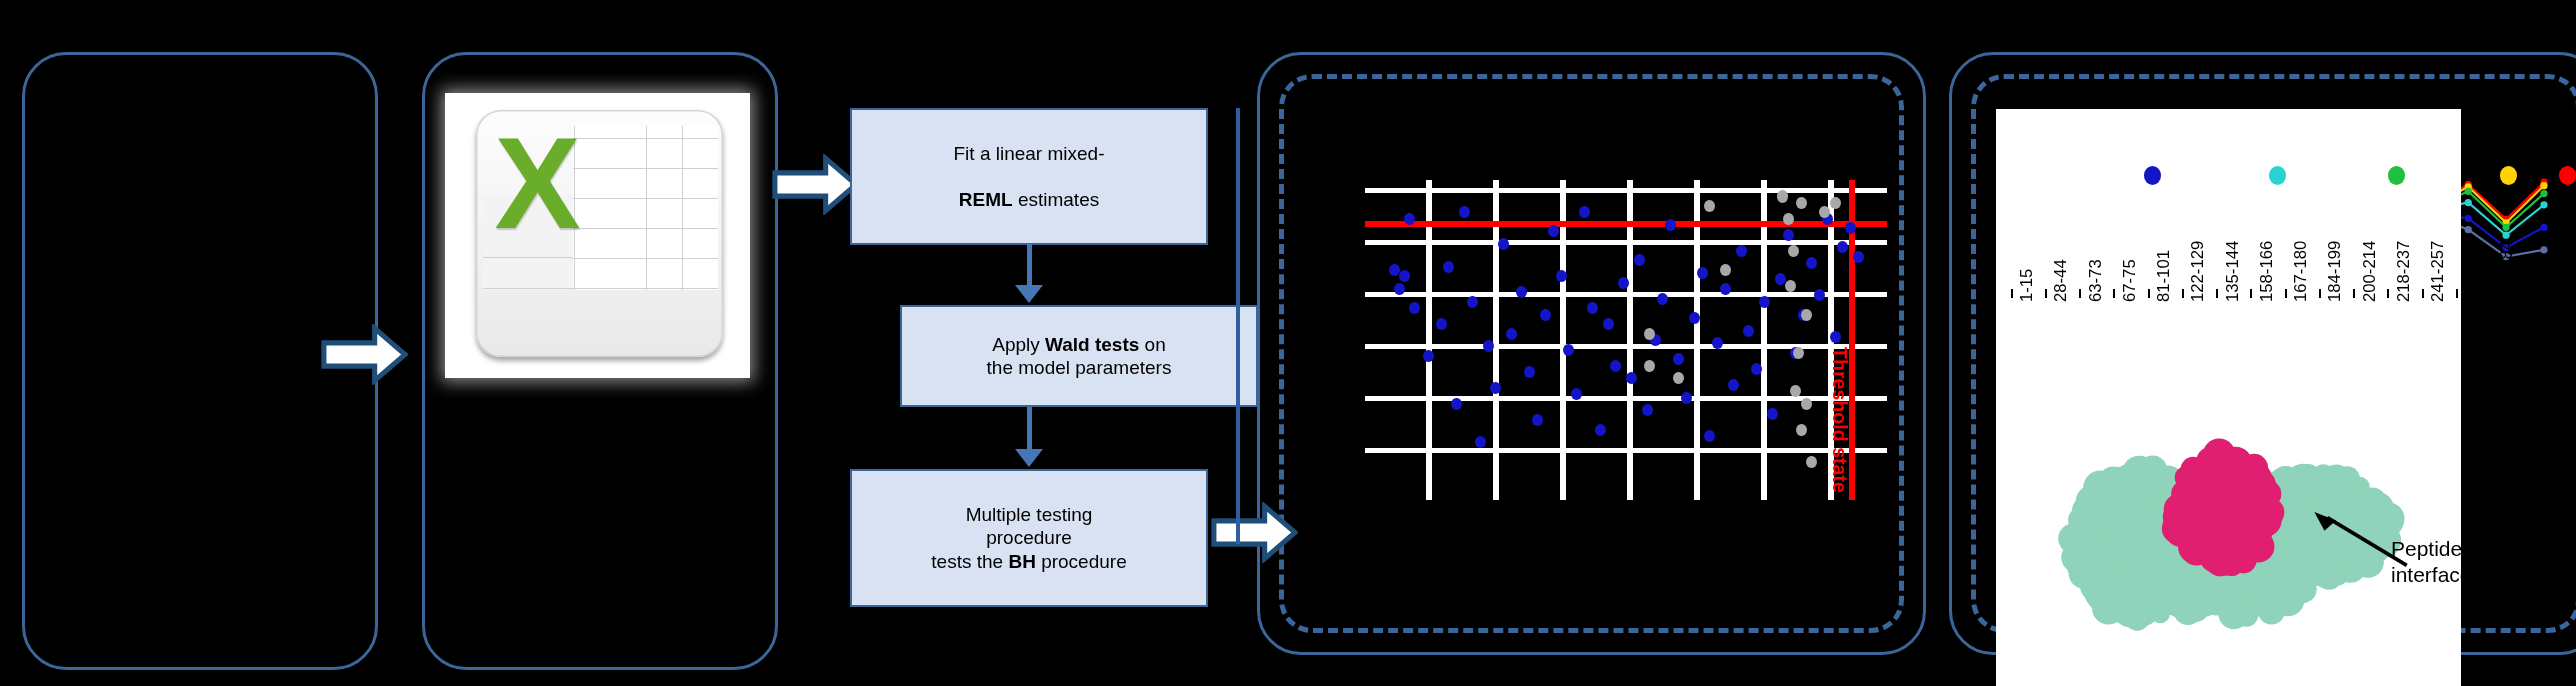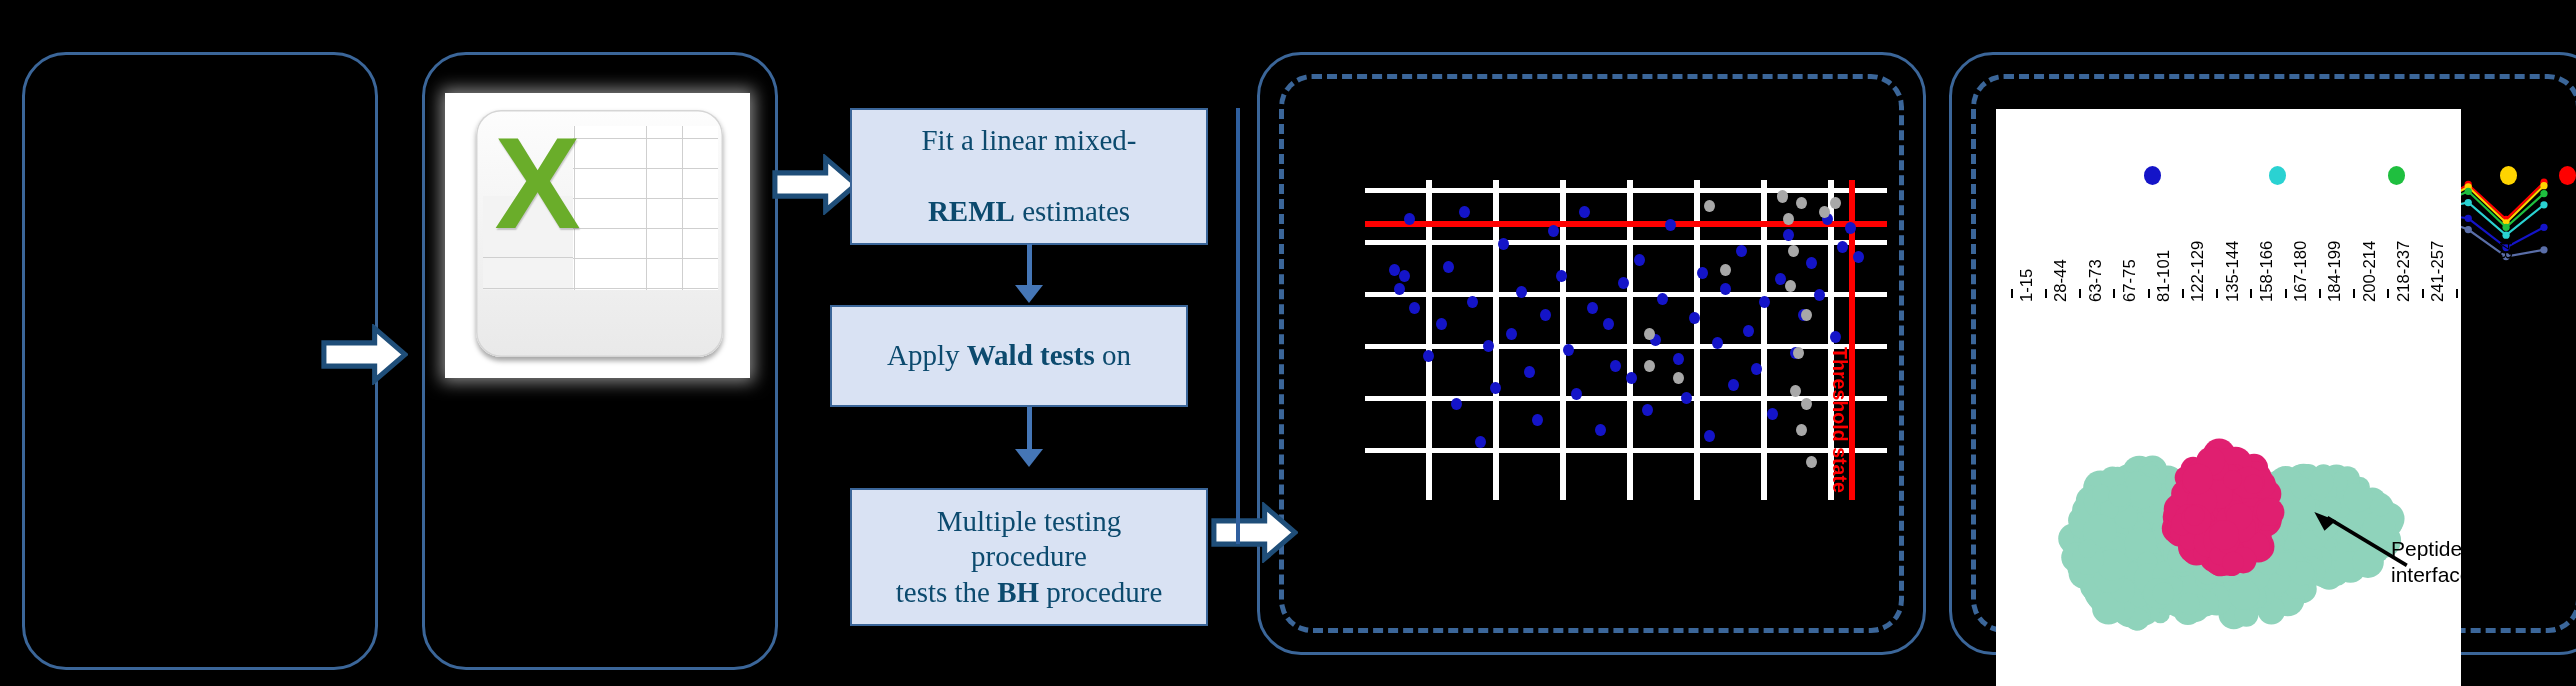--- a/index.html
+++ b/index.html
@@ -38,24 +38,24 @@
      text-shadow:0.7px 1.5px 1.5px rgba(0,0,0,.2);}
   .csv-bar{position:absolute;left:0;bottom:0;width:100%;height:68px;
      background:linear-gradient(#7ab82f,#55981e);
      display:flex;align-items:center;justify-content:center;}
   .csv-label{color:#fff;font-size:51px;font-weight:700;letter-spacing:0.7px;
      text-shadow:0.7px 1.5px 2.2px rgba(0,0,0,.35);}
 
   
   .pbox{position:absolute;background:#d9e2f3;border:2.9px solid #3b6699;box-sizing:border-box;
      display:flex;align-items:center;justify-content:center;text-align:center;
-     color:#0c4a6e;font-size:29px;line-height:1.22;padding:2.9px 7.3px;font-family:Liberation Serif, serif;}
+     color:#000000;font-size:19px;line-height:1.22;padding:2.9px 7.3px;}
   #box-reml {left:850px;top:108px; width:358px;height:137px;}
-  #box-wald {left:830px;top:305px; width:358px;height:102px;}
-  #box-bh   {left:850px;top:488px; width:358px;height:138px;}
+  #box-wald {left:900px;top:305px; width:358px;height:102px;}
+  #box-bh   {left:850px;top:469px; width:358px;height:138px;}
   .pbox b{font-weight:700;}
 
   
   .vline{position:absolute;width:5.1px;background:#4576b6;}
   .vtri{position:absolute;width:0;height:0;border-left:14px solid transparent;
      border-right:14px solid transparent;border-top:18px solid #4576b6;}
 
   
   .barrow{position:absolute;}
   .barrow svg{display:block;}
@@ -142,20 +142,21 @@
     <b>REML</b><span> estimates</span>
   </div>
 </div>
 
 <div class="vline" style="left:1027px;top:244px;height:42px;"></div>
 <div class="vtri" style="left:1015px;top:285px;"></div>
 
 <div class="pbox" id="box-wald">
   <div>
     <span>Apply </span><b>Wald tests</b><span> on</span><br>
+    <span>the model parameters</span>
   </div>
 </div>
 
 <div class="vline" style="left:1027px;top:407px;height:45px;"></div>
 <div class="vtri" style="left:1015px;top:449px;"></div>
 
 <div class="pbox" id="box-bh">
   <div>
     <span>Multiple testing</span><br>
     <span>procedure</span><br>

